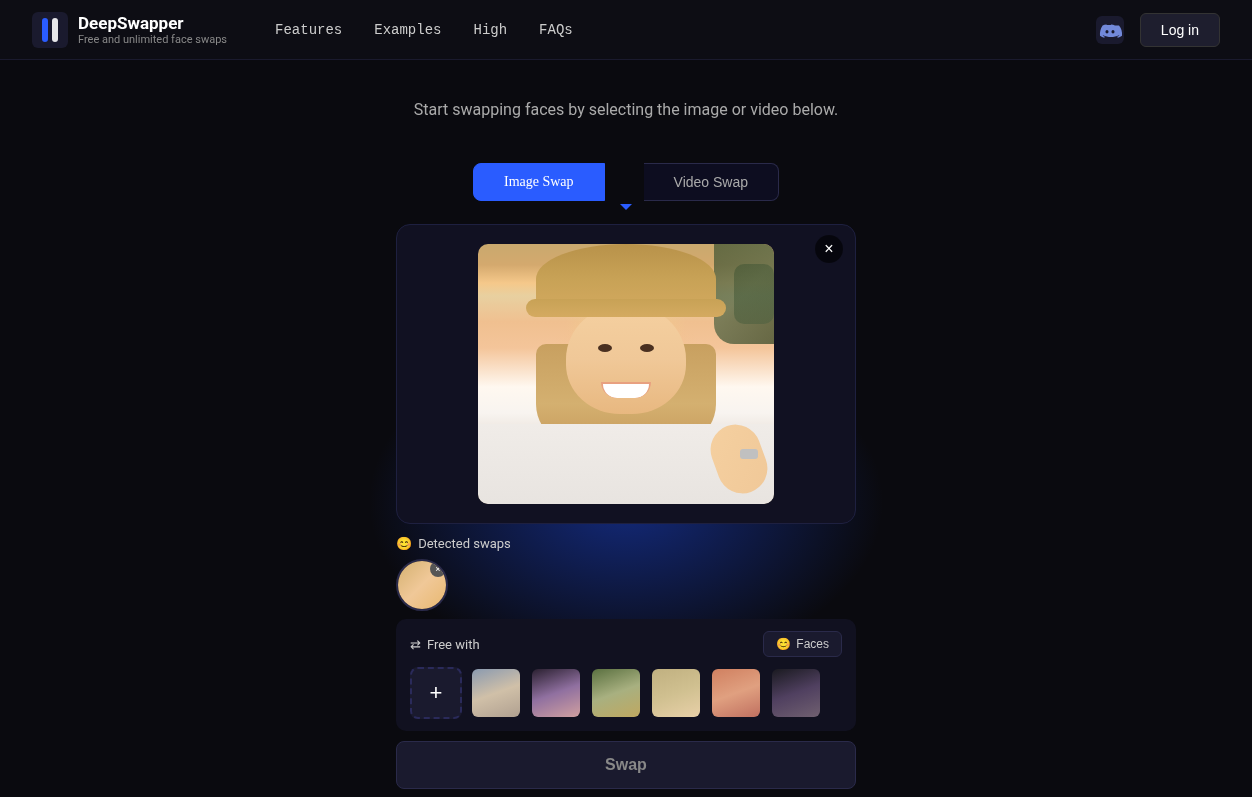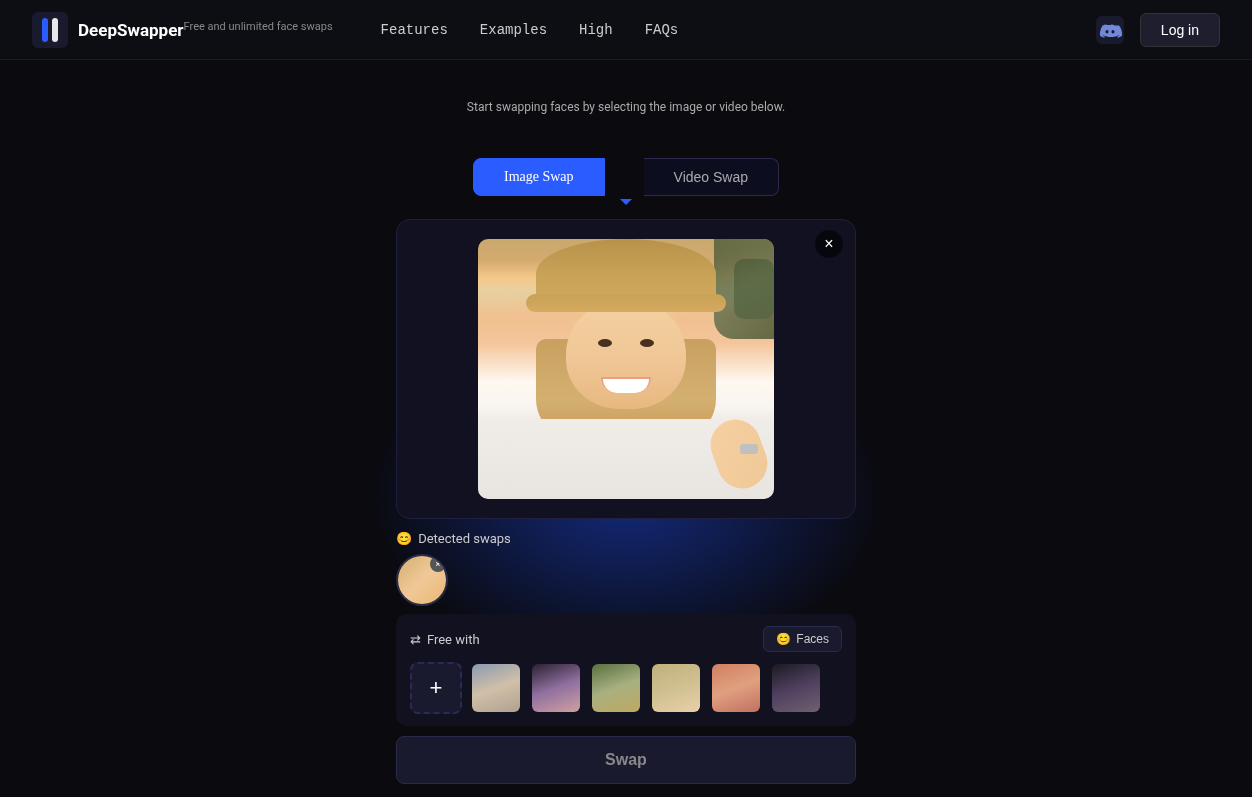--- a/index.html
+++ b/index.html
@@ -26,21 +26,21 @@
       align-items: center;
       gap: 10px;
       margin-right: 48px;
     }
     .logo-icon {
       width: 36px;
       height: 36px;
     }
     .logo-text-block {
       display: flex;
-      flex-direction: row;
+      flex-direction: column;
     }
     .logo-title {
       font-size: 17px;
       font-weight: 700;
       color: #fff;
     }
     .logo-subtitle {
       font-size: 11px;
       color: #888;
     }
@@ -81,21 +81,21 @@
       text-align: center;
       padding: 40px 20px 20px;
     }
     .hero-title {
       font-size: 36px;
       font-weight: 700;
       color: #fff;
       margin-bottom: 10px;
     }
     .hero-subtitle {
-      font-size: 12px;
+      font-size: 16px;
       color: #aaa;
     }
 
     
     .tabs-wrapper {
       display: flex;
       justify-content: center;
       gap: 0;
       margin: 24px auto 0;
       width: fit-content;

